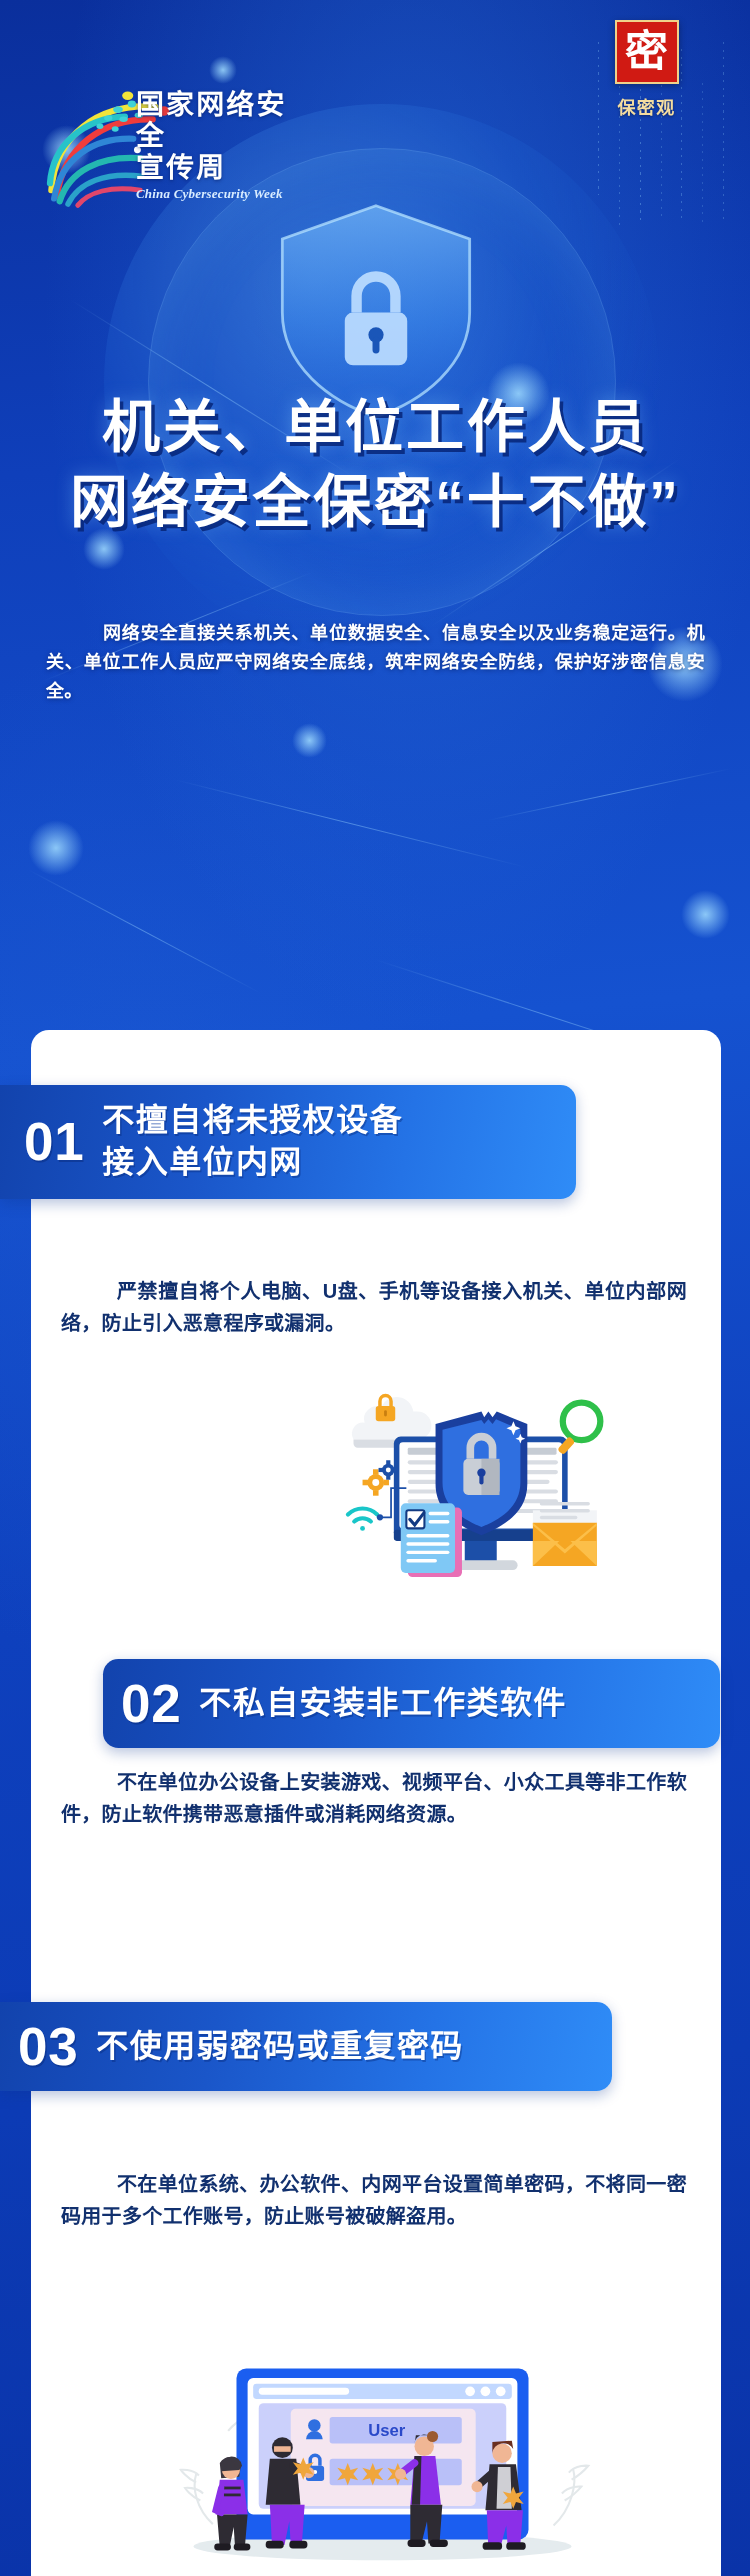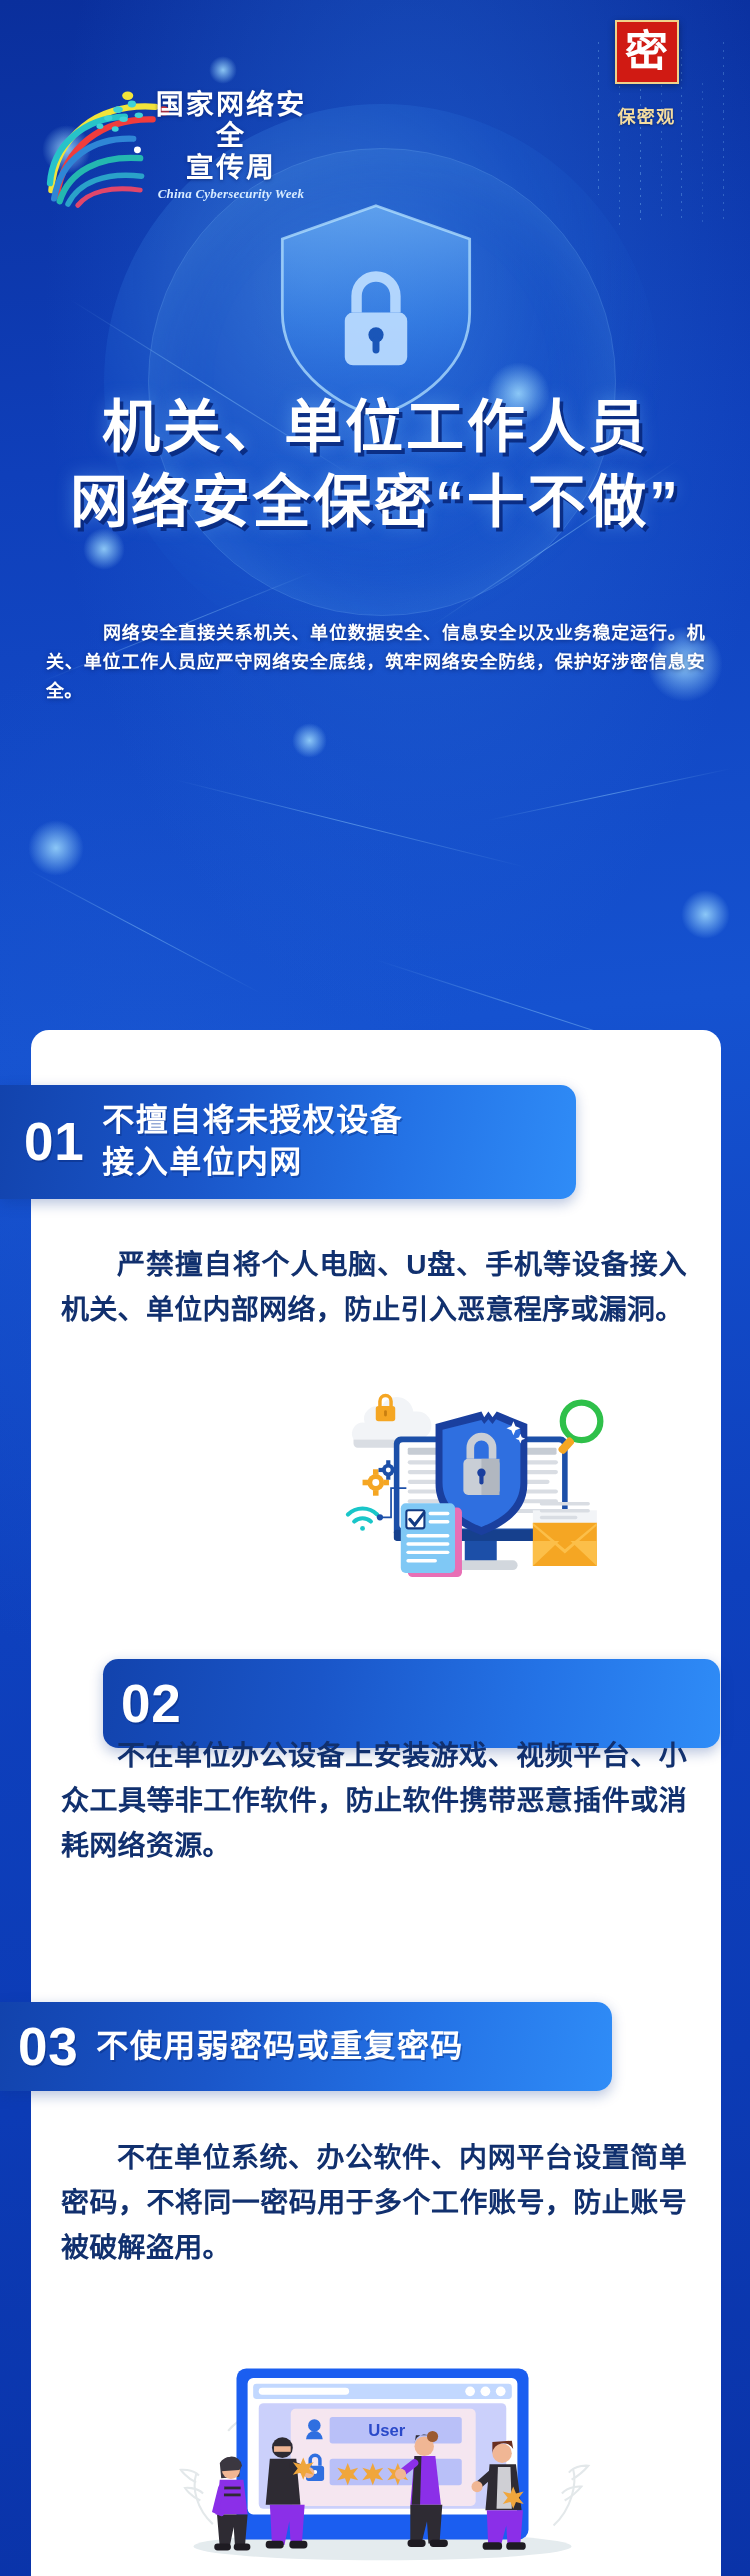--- a/index.html
+++ b/index.html
@@ -52,21 +52,21 @@
   .net-line {
     position:absolute; height:0.7px; transform-origin: 0 0;
     background: linear-gradient(90deg, rgba(150,210,255,0) 0%, rgba(150,210,255,.45) 50%, rgba(150,210,255,0) 100%);
   }
 
   
   .top-bar { position:absolute; left:0; top:0; width:751px; height:236px; }
 
   .cn-logo { position:absolute; left:36px; top:82px; width:278px; height:125px; }
   .logo-swoosh { position:absolute; left:0; top:4.2px; width:139px; height:118px; }
-  .logo-text-wrap { position:absolute; left:108px; top:7px; width:174px; text-align:center; }
+  .logo-text-wrap { position:absolute; left:100px; top:7px; width:174px; }
   .logo-cn1 {
     font-size:28px; font-weight:bold; color:#ffffff; letter-spacing:2.1px;
     line-height:1.12; text-shadow: 0 1.4px 3.5px rgba(0,20,80,.55);
   }
   .logo-en {
     margin-top:2.8px; font-size:13px; color:#d8ecff; letter-spacing:0.2px;
     font-family:"Liberation Serif", serif; font-style:italic; font-weight:bold;
   }
 
   .bm-logo { position:absolute; right:42px; top:19.5px; width:125px; text-align:center; }
@@ -74,21 +74,21 @@
     width:64px; height:64px; margin:0 auto;
     background:#d01a13; border:2.8px solid #f0d28a;
     display:flex; align-items:center; justify-content:center;
     box-shadow: 0 2.1px 7px rgba(0,0,0,.35);
   }
   .bm-seal-glyph {
     font-size:43px; color:#fff; line-height:1;
     font-family:"Liberation Serif", "DejaVu Serif", serif; font-weight:bold;
   }
   .bm-label {
-    margin-top:18px; font-size:18px; font-weight:bold; color:#f3dca0;
+    margin-top:9px; font-size:18px; font-weight:bold; color:#f3dca0;
     letter-spacing:1.4px; text-shadow:0 1.4px 2.8px rgba(0,0,0,.4);
   }
 
   
   .hero-shield { position:absolute; left:50%; top:196px; transform:translateX(-50%); width:229px; height:229px; }
 
   
   .main-title {
     position:absolute; left:0; top:389px; width:751px;
     text-align:center; padding:0 21px;
@@ -141,23 +141,24 @@
   }
 
   
   #bar1 { left:0; top:1085px; width:576px;padding-left:24px; }
   #bar2 { left:103px; top:1659px; width:617px; border-radius:15.3px 15.3px 15.3px 15.3px; }
   #bar3 { left:0;  top:2002px; width:612px; }
 
   
   .item-body {
     position:absolute;
-    font-size:28px; font-weight:bold; line-height:1.60;
+    font-size:20px; font-weight:bold; line-height:1.60;
     color:#11306e; text-align:justify; text-indent:56px;
     letter-spacing:0.3px;
+    margin-top:32px;
   }
   #body1 { left:61px; top:1243px; width:626px; }
   #body2 { left:61px; top:1734px; width:626px; }
   #body3 { left:61px; top:2136px; width:626px; }
 
   
   .illus1 { position:absolute; left:341px; top:1378px; width:292px; height:209px; }
 
   
   .illus2 { position:absolute; left:160px; top:2364px; width:445px; height:209px; }
@@ -391,20 +392,21 @@
         <path d="M276 208 L322 246 L368 208 Z" fill="#ffffff" opacity=".0"></path>
         <path d="M276 208 L322 246 L368 208 L368 212 L322 252 L276 212 Z" fill="#fcbf49"></path>
         <path d="M276 270 L314 234 L276 234 Z" fill="#fcbf49"></path>
         <path d="M368 270 L330 234 L368 234 Z" fill="#fcbf49"></path>
       </g>
     </svg>
   </div>
 
   <div class="item-bar one-line" id="bar2">
     <div class="item-num">02</div>
+    <div class="item-title">不私自安装非工作类软件</div>
   </div>
   <div class="item-body" id="body2">不在单位办公设备上安装游戏、视频平台、小众工具等非工作软件，防止软件携带恶意插件或消耗网络资源。</div>
 
   <div class="item-bar one-line" id="bar3">
     <div class="item-num">03</div>
     <div class="item-title">不使用弱密码或重复密码</div>
   </div>
   <div class="item-body" id="body3">不在单位系统、办公软件、内网平台设置简单密码，不将同一密码用于多个工作账号，防止账号被破解盗用。</div>
 
   <div class="illus2">

